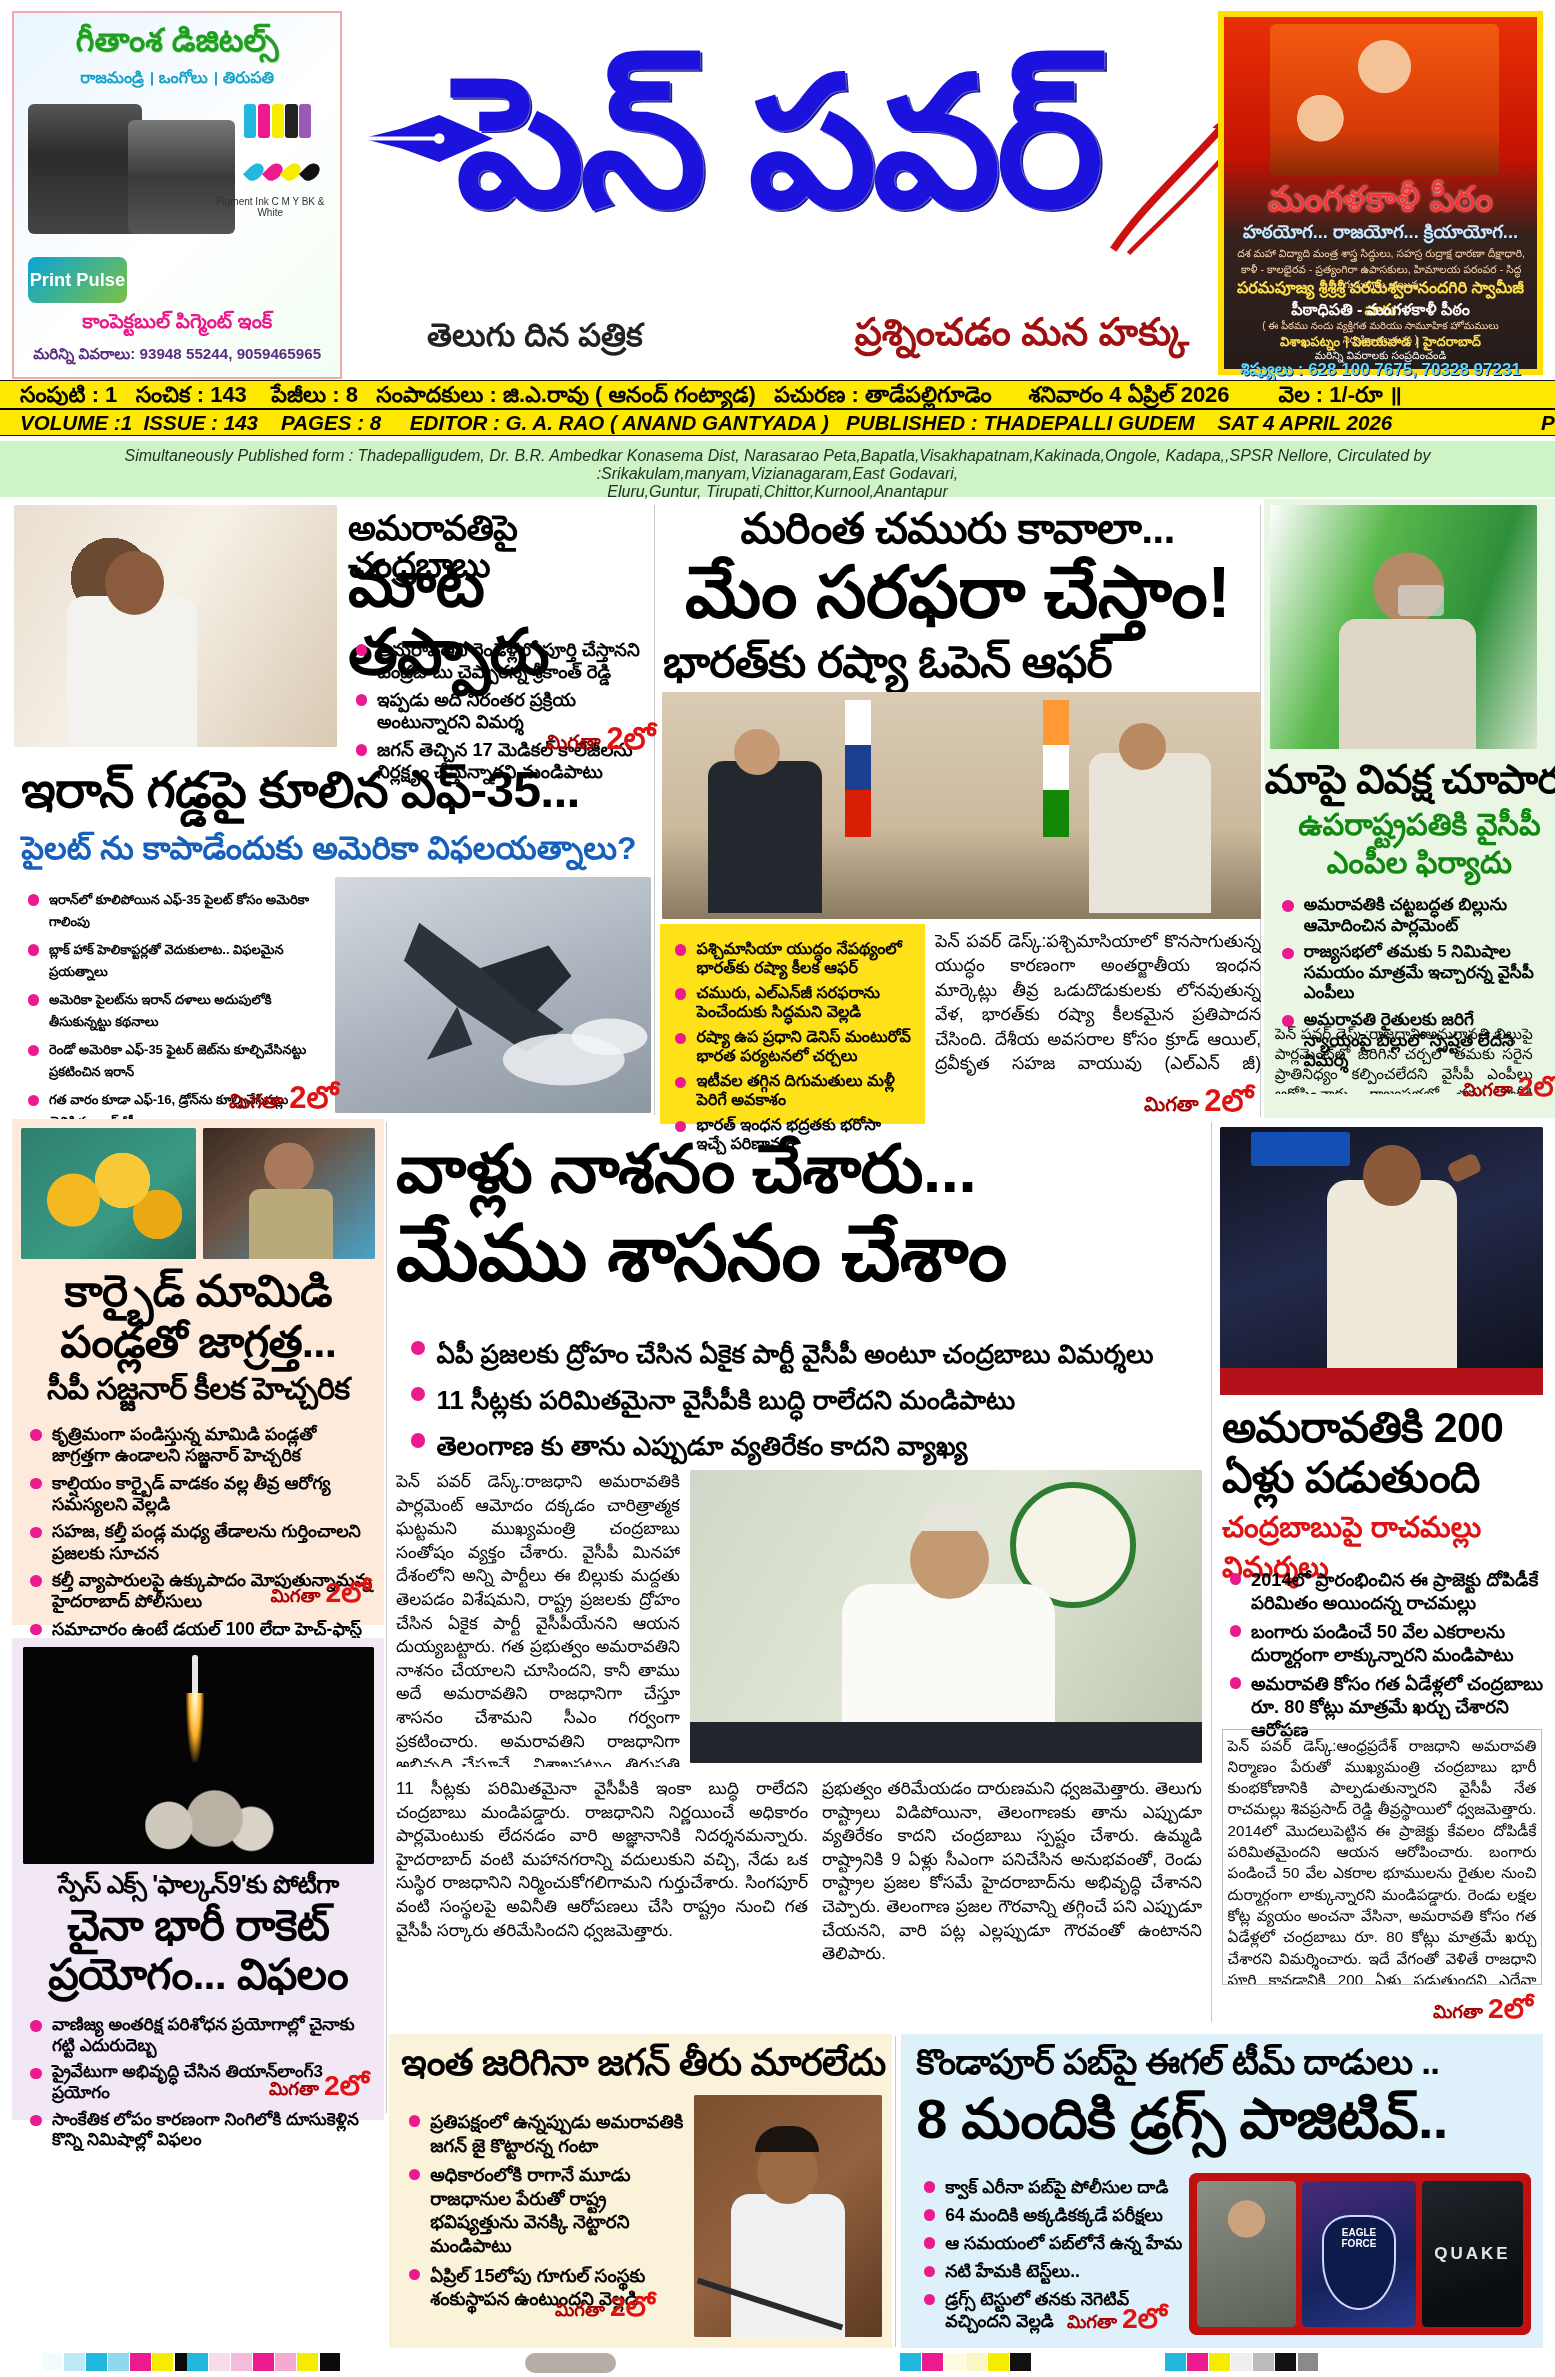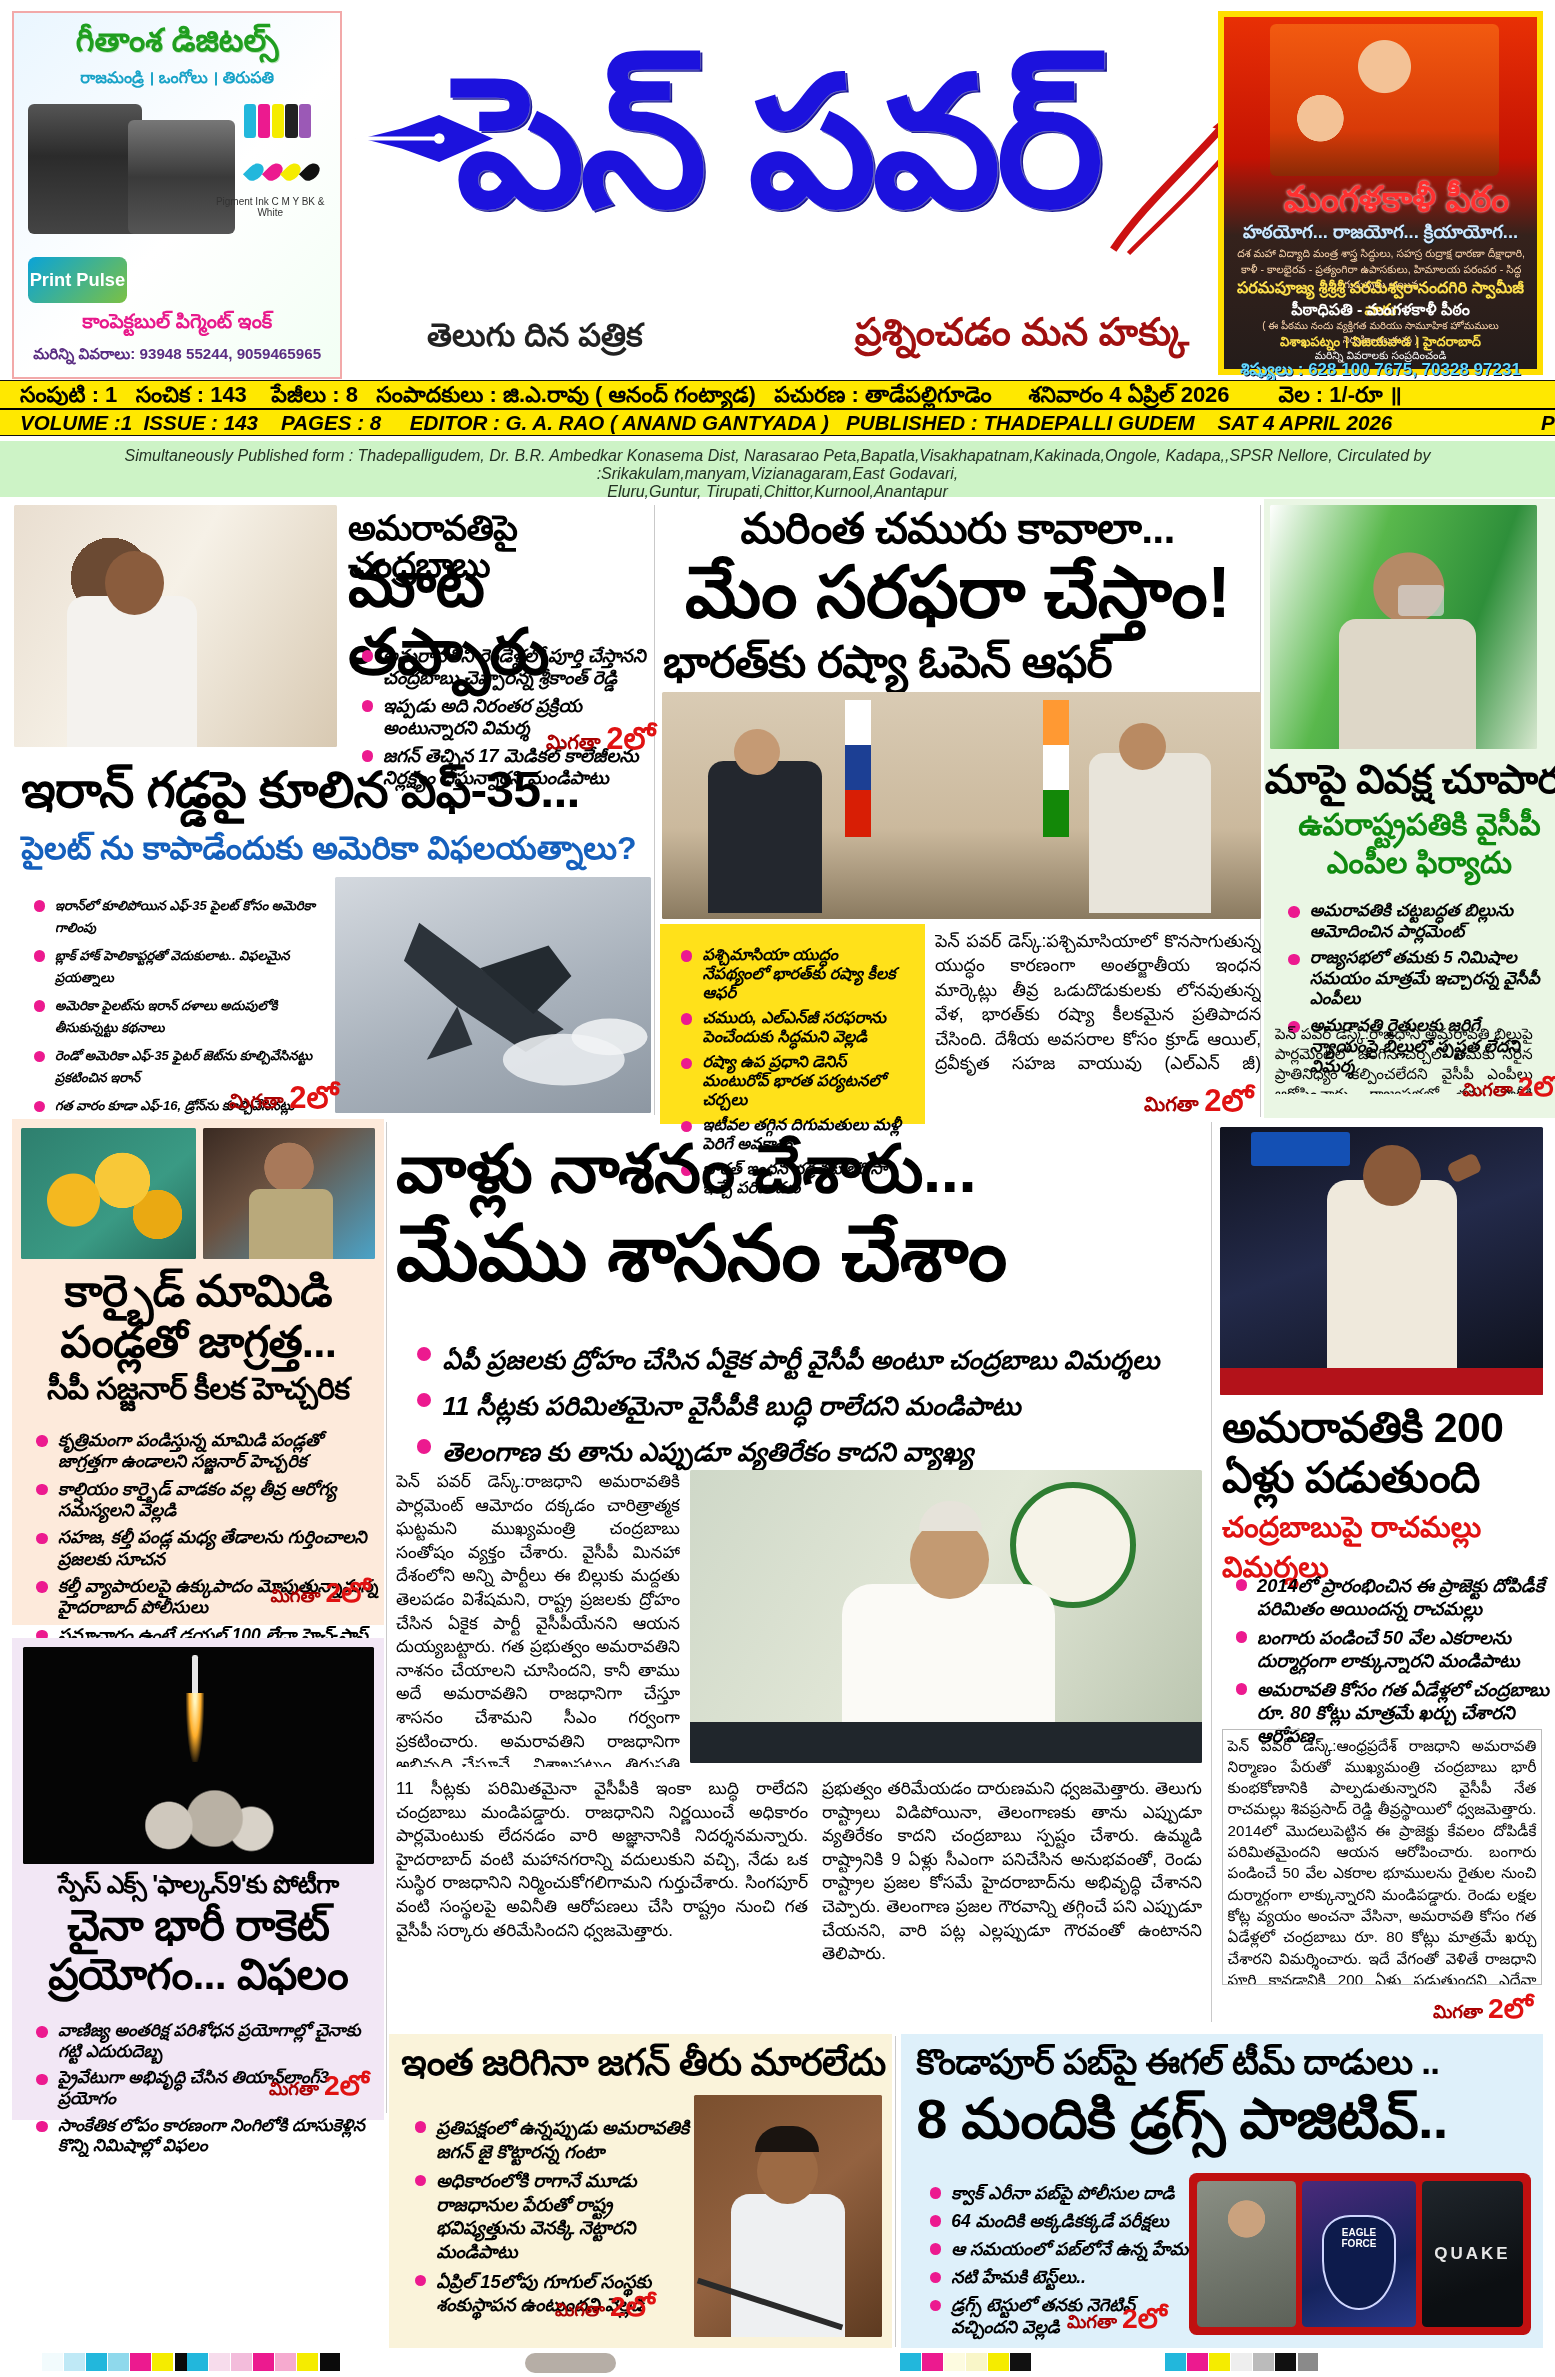--- a/index.html
+++ b/index.html
@@ -3,21 +3,21 @@
 <meta charset="utf-8">
 <style>
   html,body{margin:0;padding:0;background:#fff;}
   #page{position:relative;width:1555px;height:2377px;background:#fff;overflow:hidden;
         font-family:"Liberation Sans","DejaVu Sans",sans-serif;color:#000;}
   .abs{position:absolute;}
   .hl{font-weight:bold;color:#000;line-height:1.06;letter-spacing:-0.8px;}
   .center{text-align:center;}
   .justify{text-align:justify;}
   .photo{position:absolute;border-radius:1.5px;overflow:hidden;}
-  ul.bul{list-style:none;margin:12px;padding:0;font-style:italic;}
+  ul.bul{list-style:none;margin:6px;padding:0;}
   ul.bul li{position:relative;padding-left:27.4px;margin:0 0 6.1px 0;}
   ul.bul li::before{content:"";position:absolute;left:1.5px;top:6.9px;width:14.5px;height:14.5px;border-radius:50%;background:#ec1a8f;}
   ul.bul.small li{padding-left:23px;}
   ul.bul.small li::before{width:11.4px;height:11.4px;top:5.3px;}
   .more{color:#a00;font-weight:bold;}
   .more b{color:#e01212;font-size:1.55em;}
   .vline{position:absolute;width:0.8px;background:#c9c9c9;}
   .sq{display:inline-block;width:20.6px;height:18.3px;margin-right:1.5px;vertical-align:top;}
   .pill{position:absolute;height:20px;border-radius:10px;background:#b6aea6;}
   .panel{position:absolute;}
@@ -59,21 +59,21 @@
       <path d="M20 200 C 60 140, 120 90, 180 20" stroke="#cc1111" stroke-width="10" fill="none"></path>
       <path d="M40 205 C 85 160, 130 120, 185 55" stroke="#cc1111" stroke-width="6" fill="none"></path>
       <path d="M150 40 l30 -25 l-8 32 Z" fill="#cc1111"></path>
     </svg>
     <div class="abs" style="left:84px;top:311px;font-size:32px;font-weight:bold;color:#222;">తెలుగు దిన పత్రిక</div>
     <div class="abs" style="right:23px;top:305px;font-size:38px;font-weight:bold;color:#a01010;">ప్రశ్నించడం మన హక్కు</div>
   </div>
 
   <div class="abs" style="left:1218px;top:10.7px;width:325px;height:364px;border:6.1px solid #ffde00;box-sizing:border-box;background:linear-gradient(180deg,#e83005 0%,#c41203 40%,#35221c 62%,#241c1a 100%);">
     <div class="abs" style="left:46px;top:7.6px;width:229px;height:152px;background:radial-gradient(circle at 50% 28%,#f3c296 26px,transparent 27px),radial-gradient(circle at 22% 62%,#f3c296 23px,transparent 23.6px),linear-gradient(180deg,#f25a10,#d83a08 70%,#8a2a06);border-radius:6.1px;"></div>
-    <div class="abs center" style="left:0;top:162px;width:100%;font-size:35px;font-weight:700;color:#ff3030;text-shadow:0 0 3px #fff,1.5px 1.5px 0 #7a0000;margin-left:16px;">మంగళకాళీ పీఠం</div>
+    <div class="abs center" style="left:0;top:162px;width:100%;font-size:35px;font-weight:400;color:#ff3030;text-shadow:0 0 3px #fff,1.5px 1.5px 0 #7a0000;">మంగళకాళీ పీఠం</div>
     <div class="abs center" style="left:0;top:204px;width:100%;font-size:18.3px;font-weight:bold;color:#cfe9ff;text-shadow:0.8px 0.8px 0 #123;">హఠయోగ... రాజయోగ... క్రియాయోగ...</div>
     <div class="abs center" style="left:6.1px;top:230px;width:302px;font-size:10.7px;color:#ffd9b0;">దశ మహా విద్యాది మంత్ర శాస్త్ర సిద్ధులు, సహస్ర రుద్రాక్ష ధారణా దీక్షాధారి,</div>
     <div class="abs center" style="left:6.1px;top:246px;width:302px;font-size:10.7px;color:#ffd9b0;">కాళీ - కాలభైరవ - ప్రత్యంగిరా ఉపాసకులు, హిమాలయ పరంపర - సిద్ధ గురువులు అయిన</div>
     <div class="abs center" style="left:3px;top:262px;width:307px;font-size:16px;font-weight:bold;color:#ffe14d;">పరమపూజ్య శ్రీశ్రీశ్రీ పరమేశ్వరానందగిరి స్వామీజీ వారు</div>
     <div class="abs center" style="left:0;top:284px;width:100%;font-size:16px;font-weight:bold;color:#ffffff;">పీఠాధిపతి - మంగళకాళీ పీఠం</div>
     <div class="abs center" style="left:3px;top:303px;width:307px;font-size:10px;color:#ffd9b0;">( ఈ పీఠము నందు వ్యక్తిగత మరియు సామూహిక హోమములు నిర్వహించబడును )</div>
     <div class="abs center" style="left:0;top:317px;width:100%;font-size:13px;font-weight:bold;color:#ffe14d;">విశాఖపట్నం । విజయవాడ । హైదరాబాద్</div>
     <div class="abs center" style="left:0;top:332px;width:100%;font-size:10.7px;color:#ffffff;">మరిన్ని వివరాలకు సంప్రదించండి</div>
     <div class="abs center" style="left:0;top:343px;width:100%;font-size:17px;font-weight:bold;color:#63d8ff;text-shadow:0.8px 0.8px 0 #002;">శిష్యులు : 628 100 7675, 70328 97231</div>
   </div>

